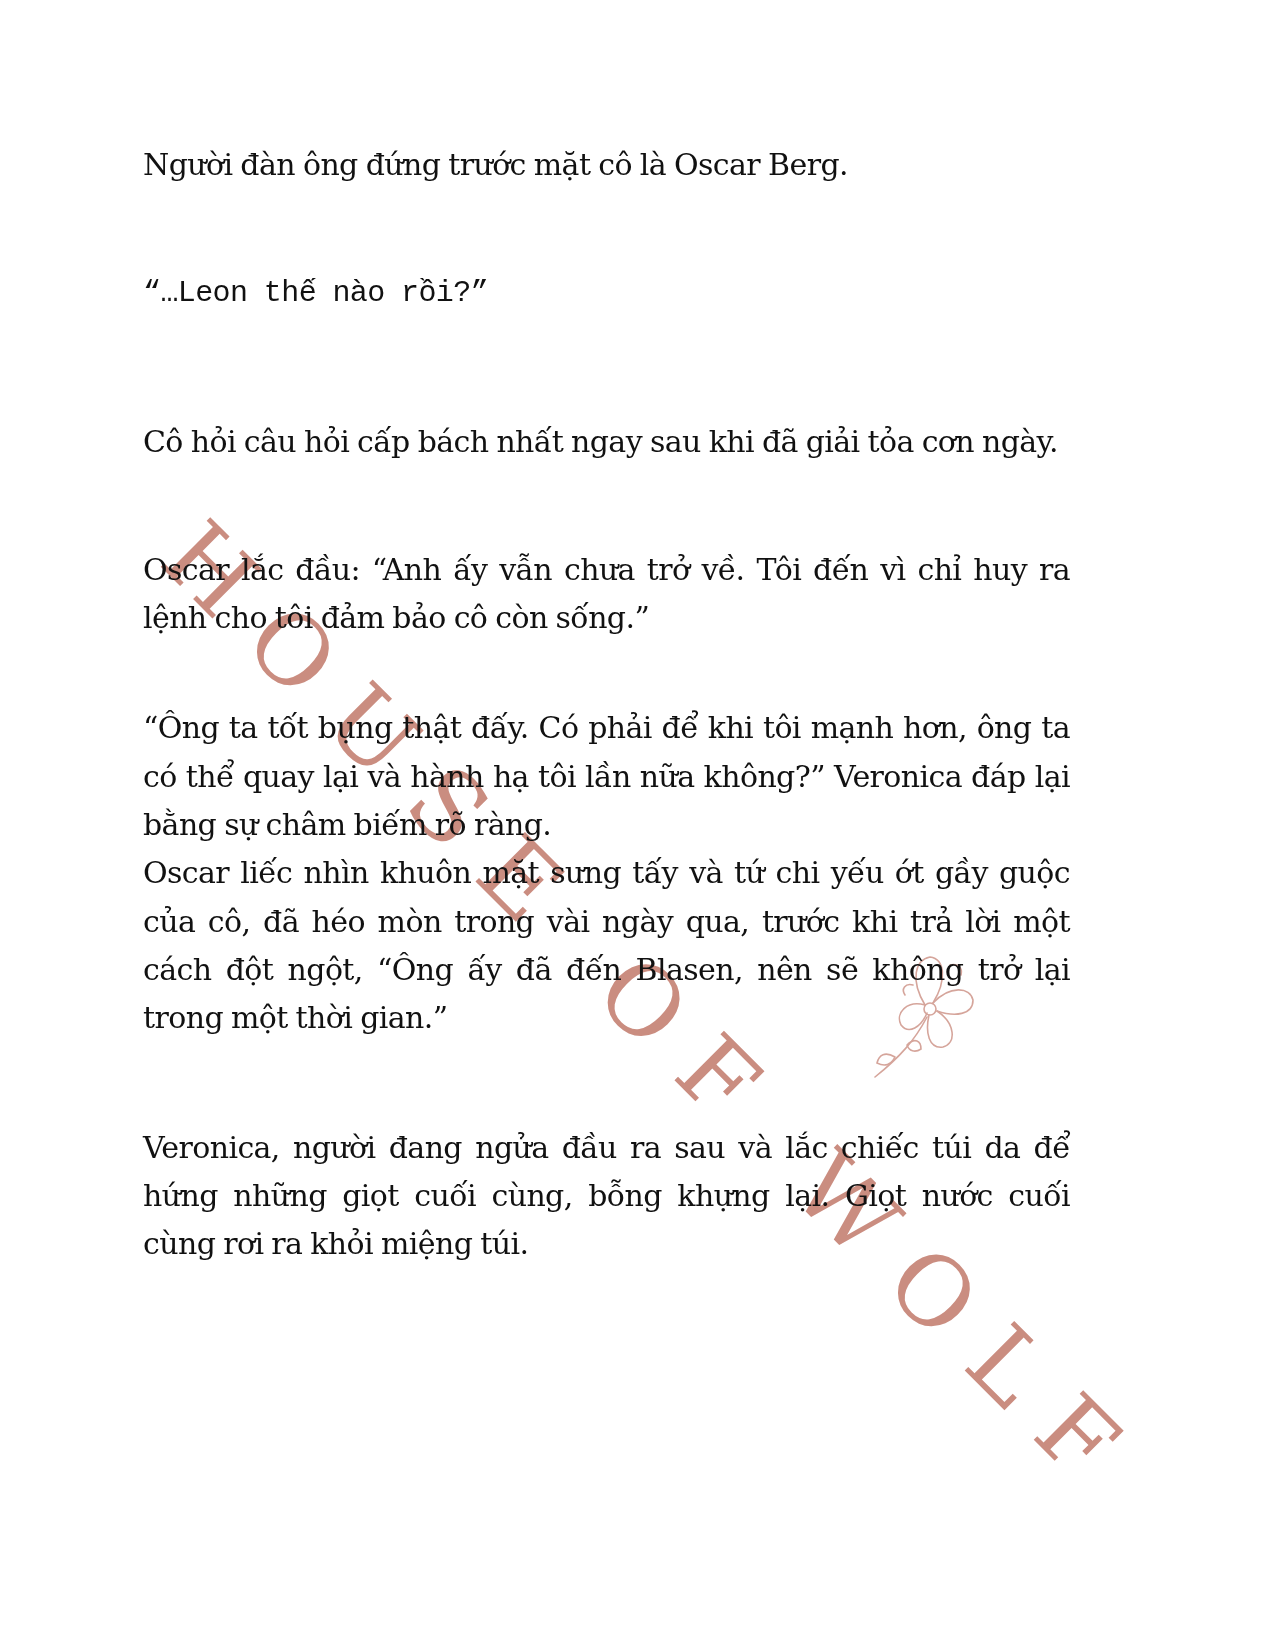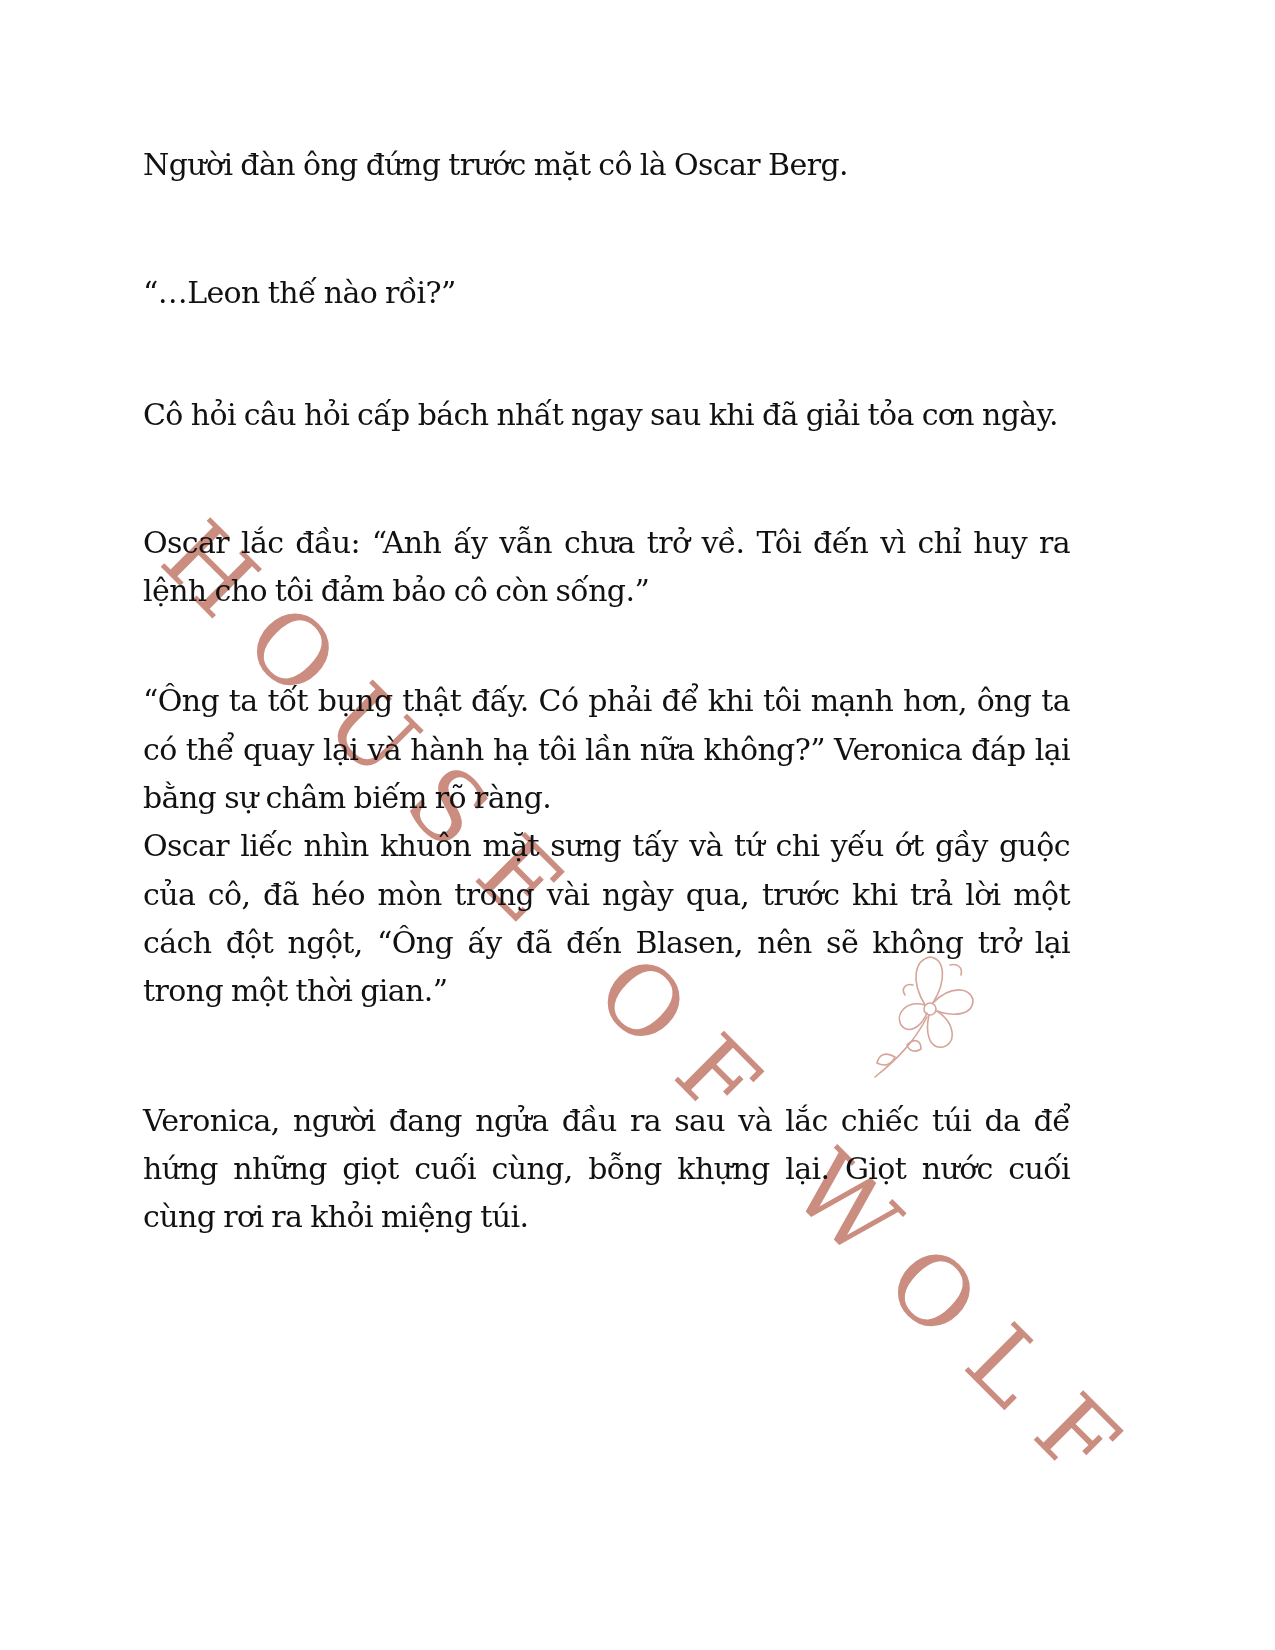--- a/index.html
+++ b/index.html
@@ -32,21 +32,21 @@
       letter-spacing: -0.6px;
       word-spacing: -1px;
       z-index: 2;
     }
     .para {
       margin: 0;
       text-align: justify;
       text-align-last: left;
     }
     .p1 { margin-bottom: 80px; }
-    .p2 { margin-bottom: 73px; }
+    .p2 { margin-bottom: 100px; font-family: Liberation Mono, monospace; }
     .p3 { margin-bottom: 80px; }
     .p4 { margin-bottom: 62px; }
     .p5 { }
     .p6 { margin-bottom: 81px; }
     .p7 { margin-bottom: 0; }
 
     .watermark {
       position: absolute;
       left: 0; top: 0;
       width: 1275px;

